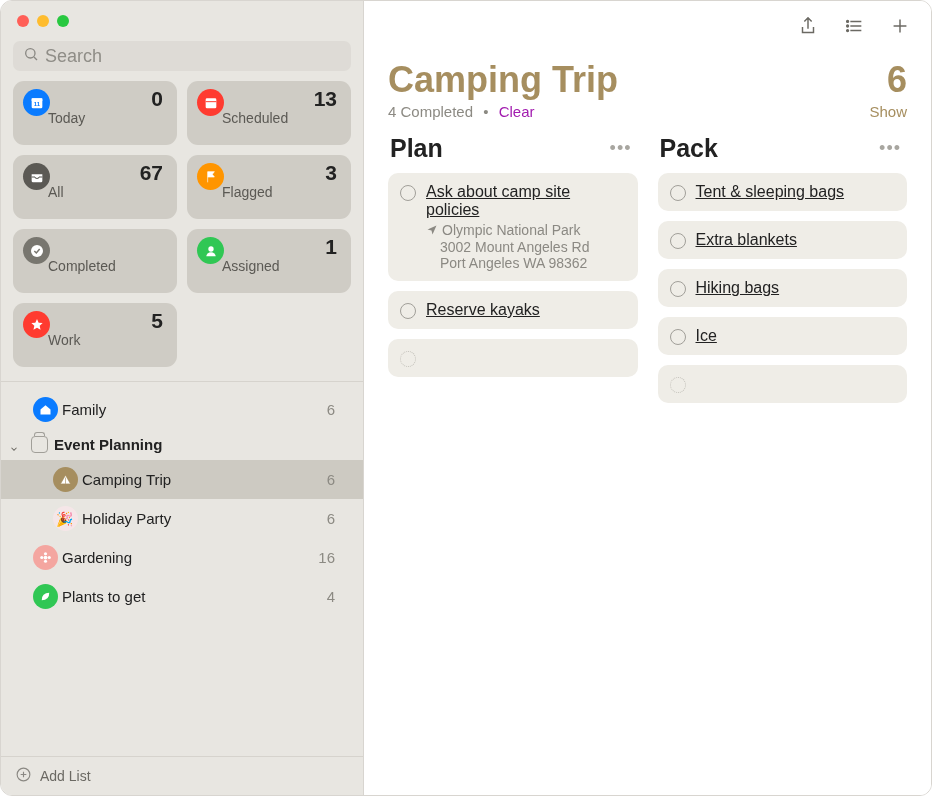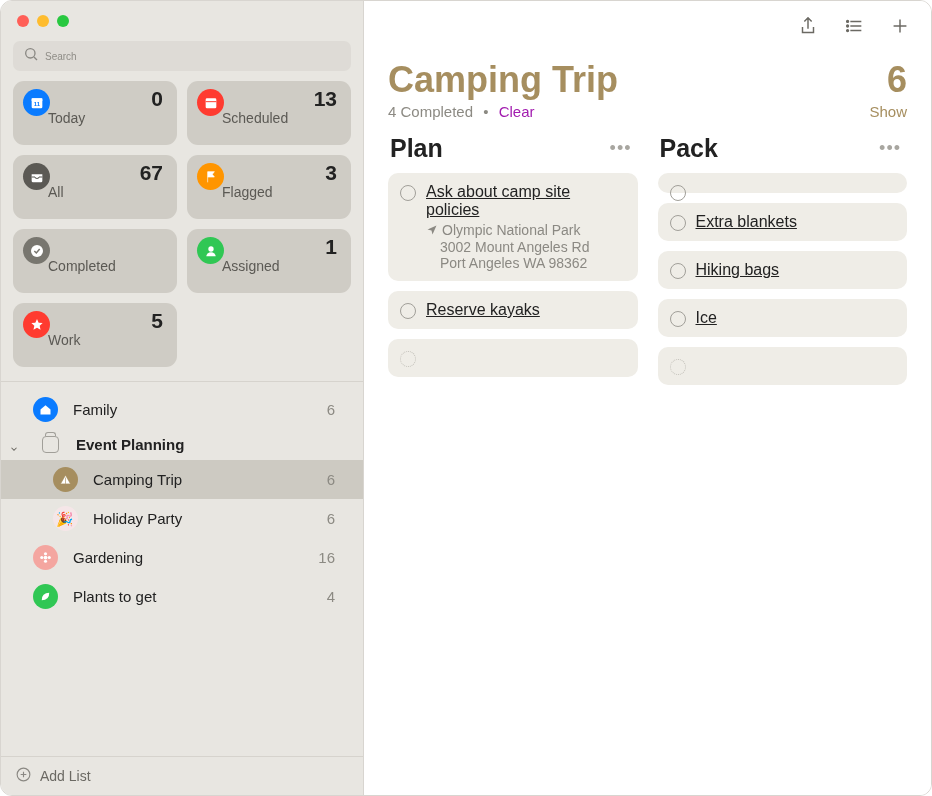--- a/index.html
+++ b/index.html
@@ -42,21 +42,21 @@
     align-items: center;
     gap: 6px;
     background: #dedbd6;
     border-radius: 7px;
     padding: 6px 10px;
     height: 30px;
   }
   .search svg { width: 16px; height: 16px; stroke: #8a8883; fill: none; }
   .search input {
     border: none; background: transparent; outline: none;
-    font-size: 10px; color: #7f1d1d; width: 100%;
+    font-size: 18px; color: #7f1d1d; width: 100%;
   }
   .search input::placeholder { color: #8f8d87; }
   .cards {
     display: grid;
     grid-template-columns: 1fr 1fr;
     gap: 10px;
     padding: 0 12px 14px 12px;
   }
   .card {
     background: #cfccc5;
@@ -82,21 +82,21 @@
   }
   .lists {
     flex: 1;
     border-top: 1px solid #d6d3cd;
     padding-top: 8px;
     overflow-y: auto;
   }
   .list-row {
     display: flex; align-items: center;
     padding: 7px 16px 7px 32px;
-    gap: 15px;
+    gap: 4px;
     cursor: default;
   }
   .list-row.group { padding-left: 8px; font-weight: 600; }
   .list-row.child { padding-left: 52px; }
   .list-row.selected { background: #cdcac2; }
   .list-row .chev {
     width: 10px; height: 10px;
     margin-right: 4px;
   }
   .list-row .chev svg { width: 10px; height: 10px; stroke: #6b6963; fill: none; }
@@ -449,20 +449,21 @@
         </div>
       </div>
 
       <div class="col">
         <div class="col-header">
           <div class="col-title">Pack</div>
           <div class="col-more">•••</div>
         </div>
         <div class="reminder">
           <div class="circle"></div>
+          <div class="rtitle">Tent &amp; sleeping bags</div>
         </div>
         <div class="reminder">
           <div class="circle"></div>
           <div class="rtitle">Extra blankets</div>
         </div>
         <div class="reminder">
           <div class="circle"></div>
           <div class="rtitle">Hiking bags</div>
         </div>
         <div class="reminder">

